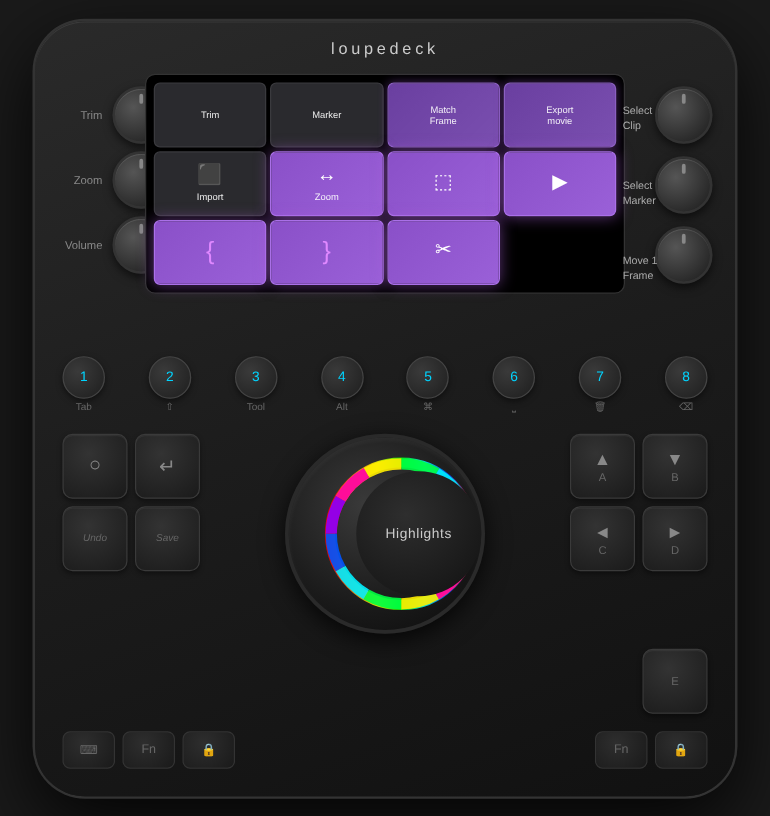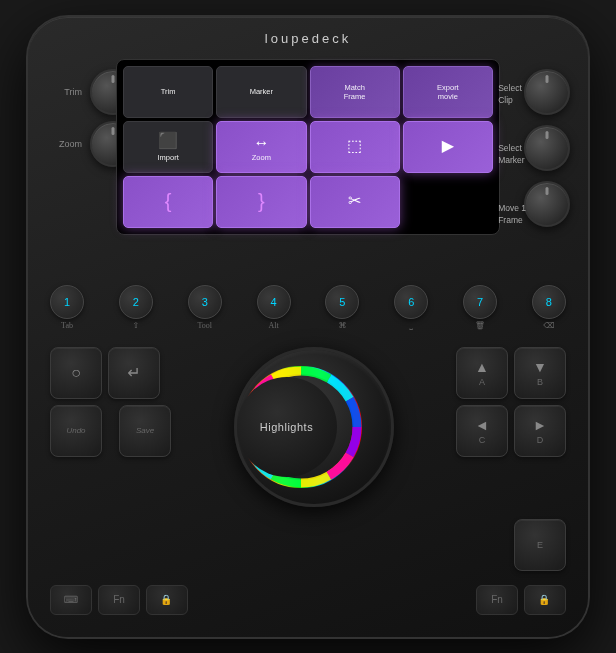--- a/index.html
+++ b/index.html
@@ -210,21 +210,20 @@
       color: #00d4ff;
       font-size: 11px;
       font-weight: 500;
       box-shadow: 0 2px 5px rgba(0,0,0,0.5);
       cursor: pointer;
     }
 
     .num-label {
       color: #666;
       font-size: 8px;
-      font-family: Liberation Serif, serif;
     }
 
     
     .bottom-area {
       position: absolute;
       top: 330px;
       left: 22px;
       right: 22px;
       display: flex;
       gap: 8px;
@@ -274,21 +273,21 @@
 
     .wheel-outer {
       width: 160px;
       height: 160px;
       border-radius: 50%;
       background: radial-gradient(circle at 40% 35%, #3a3a3a, #1a1a1a 60%, #0a0a0a);
       border: 3px solid #2a2a2a;
       box-shadow: 0 5px 20px rgba(0,0,0,0.8), inset 0 2px 4px rgba(255,255,255,0.05);
       display: flex;
       align-items: center;
-      justify-content: flex-start;
+      justify-content: flex-end;
       position: relative;
       cursor: pointer;
     }
 
     .wheel-inner {
       width: 100px;
       height: 100px;
       border-radius: 50%;
       background: radial-gradient(circle at 40% 35%, #2e2e2e, #111);
       display: flex;
@@ -390,20 +389,24 @@
 
   <div class="left-knobs">
     <div class="knob-row">
       <div class="knob-label">Trim</div>
       <div class="knob large"></div>
     </div>
     <div class="knob-row">
       <div class="knob-label">Zoom</div>
       <div class="knob large"></div>
     </div>
+    <div class="knob-row">
+      <div class="knob-label">Volume</div>
+      <div class="knob large"></div>
+    </div>
   </div>
 
   <div class="right-knobs">
     <div class="knob large"></div>
     <div class="knob large"></div>
     <div class="knob large"></div>
   </div>
 
   <div class="screen-area">
     <div class="screen-grid">
@@ -494,21 +497,21 @@
 
     <div class="left-bottom-btns">
       <div style="display:flex;gap:6px;">
         <div class="sq-btn">
           <div class="sq-btn-icon">○</div>
         </div>
         <div class="sq-btn">
           <div class="sq-btn-icon">↵</div>
         </div>
       </div>
-      <div style="display:flex;gap:17px;font-style:italic;">
+      <div style="display:flex;gap:6px;font-style:italic;">
         <div class="sq-btn">
           <div class="sq-btn-label">Undo</div>
         </div>
         <div class="sq-btn">
           <div class="sq-btn-label">Save</div>
         </div>
       </div>
     </div>
 
     <div class="center-wheel-area">

